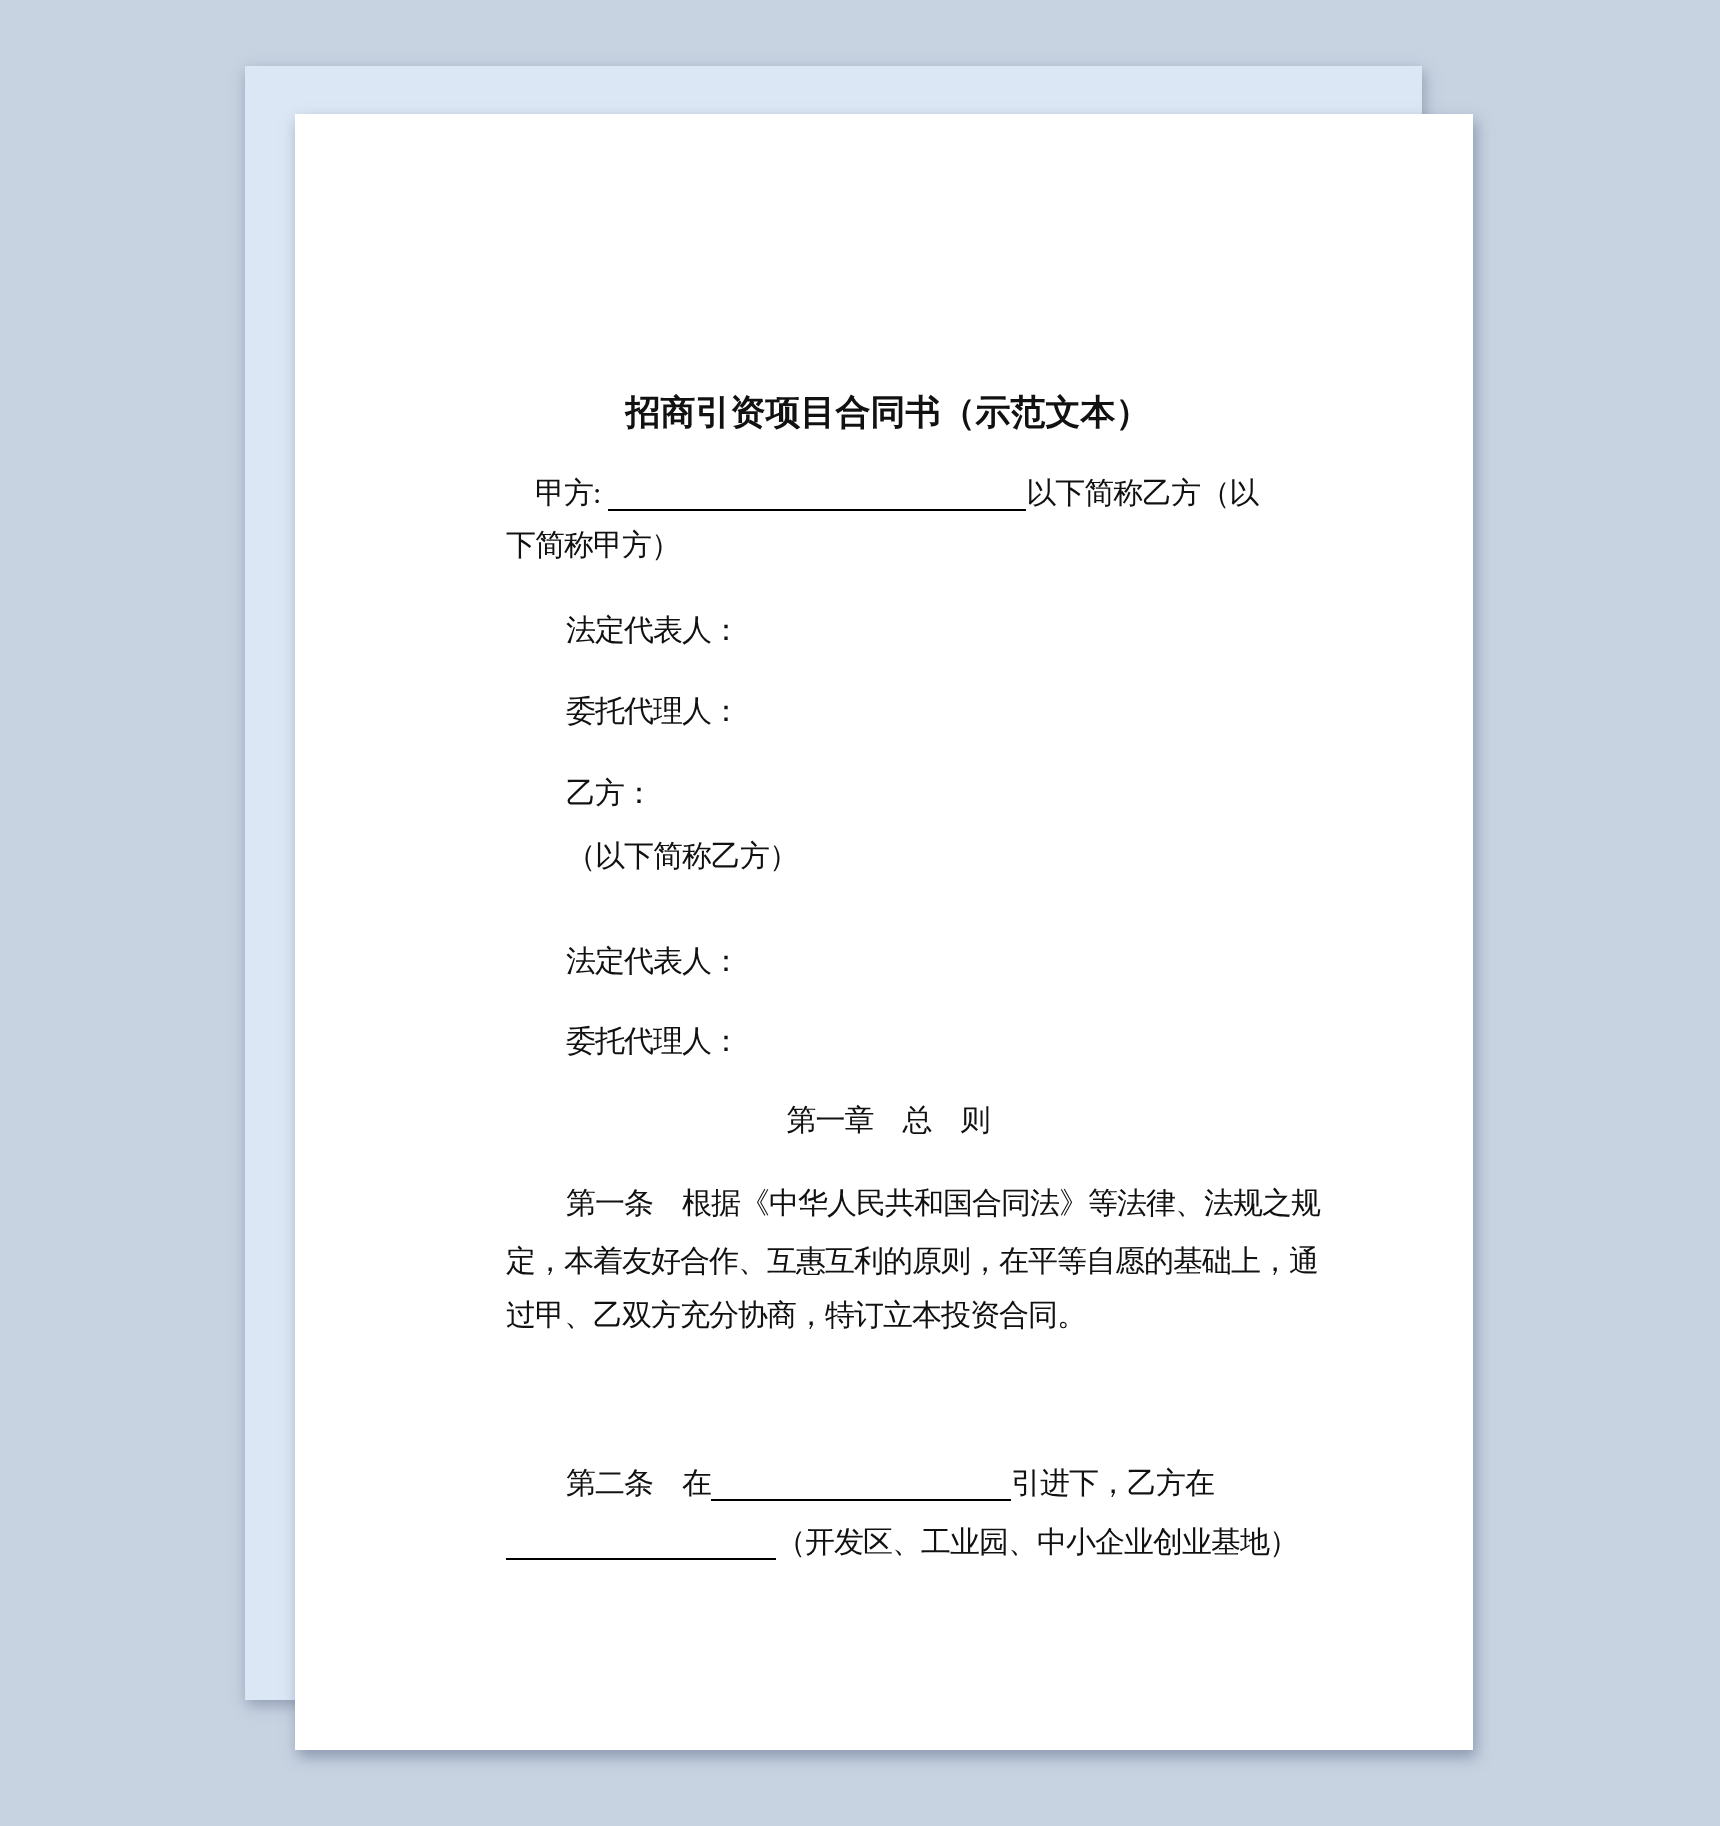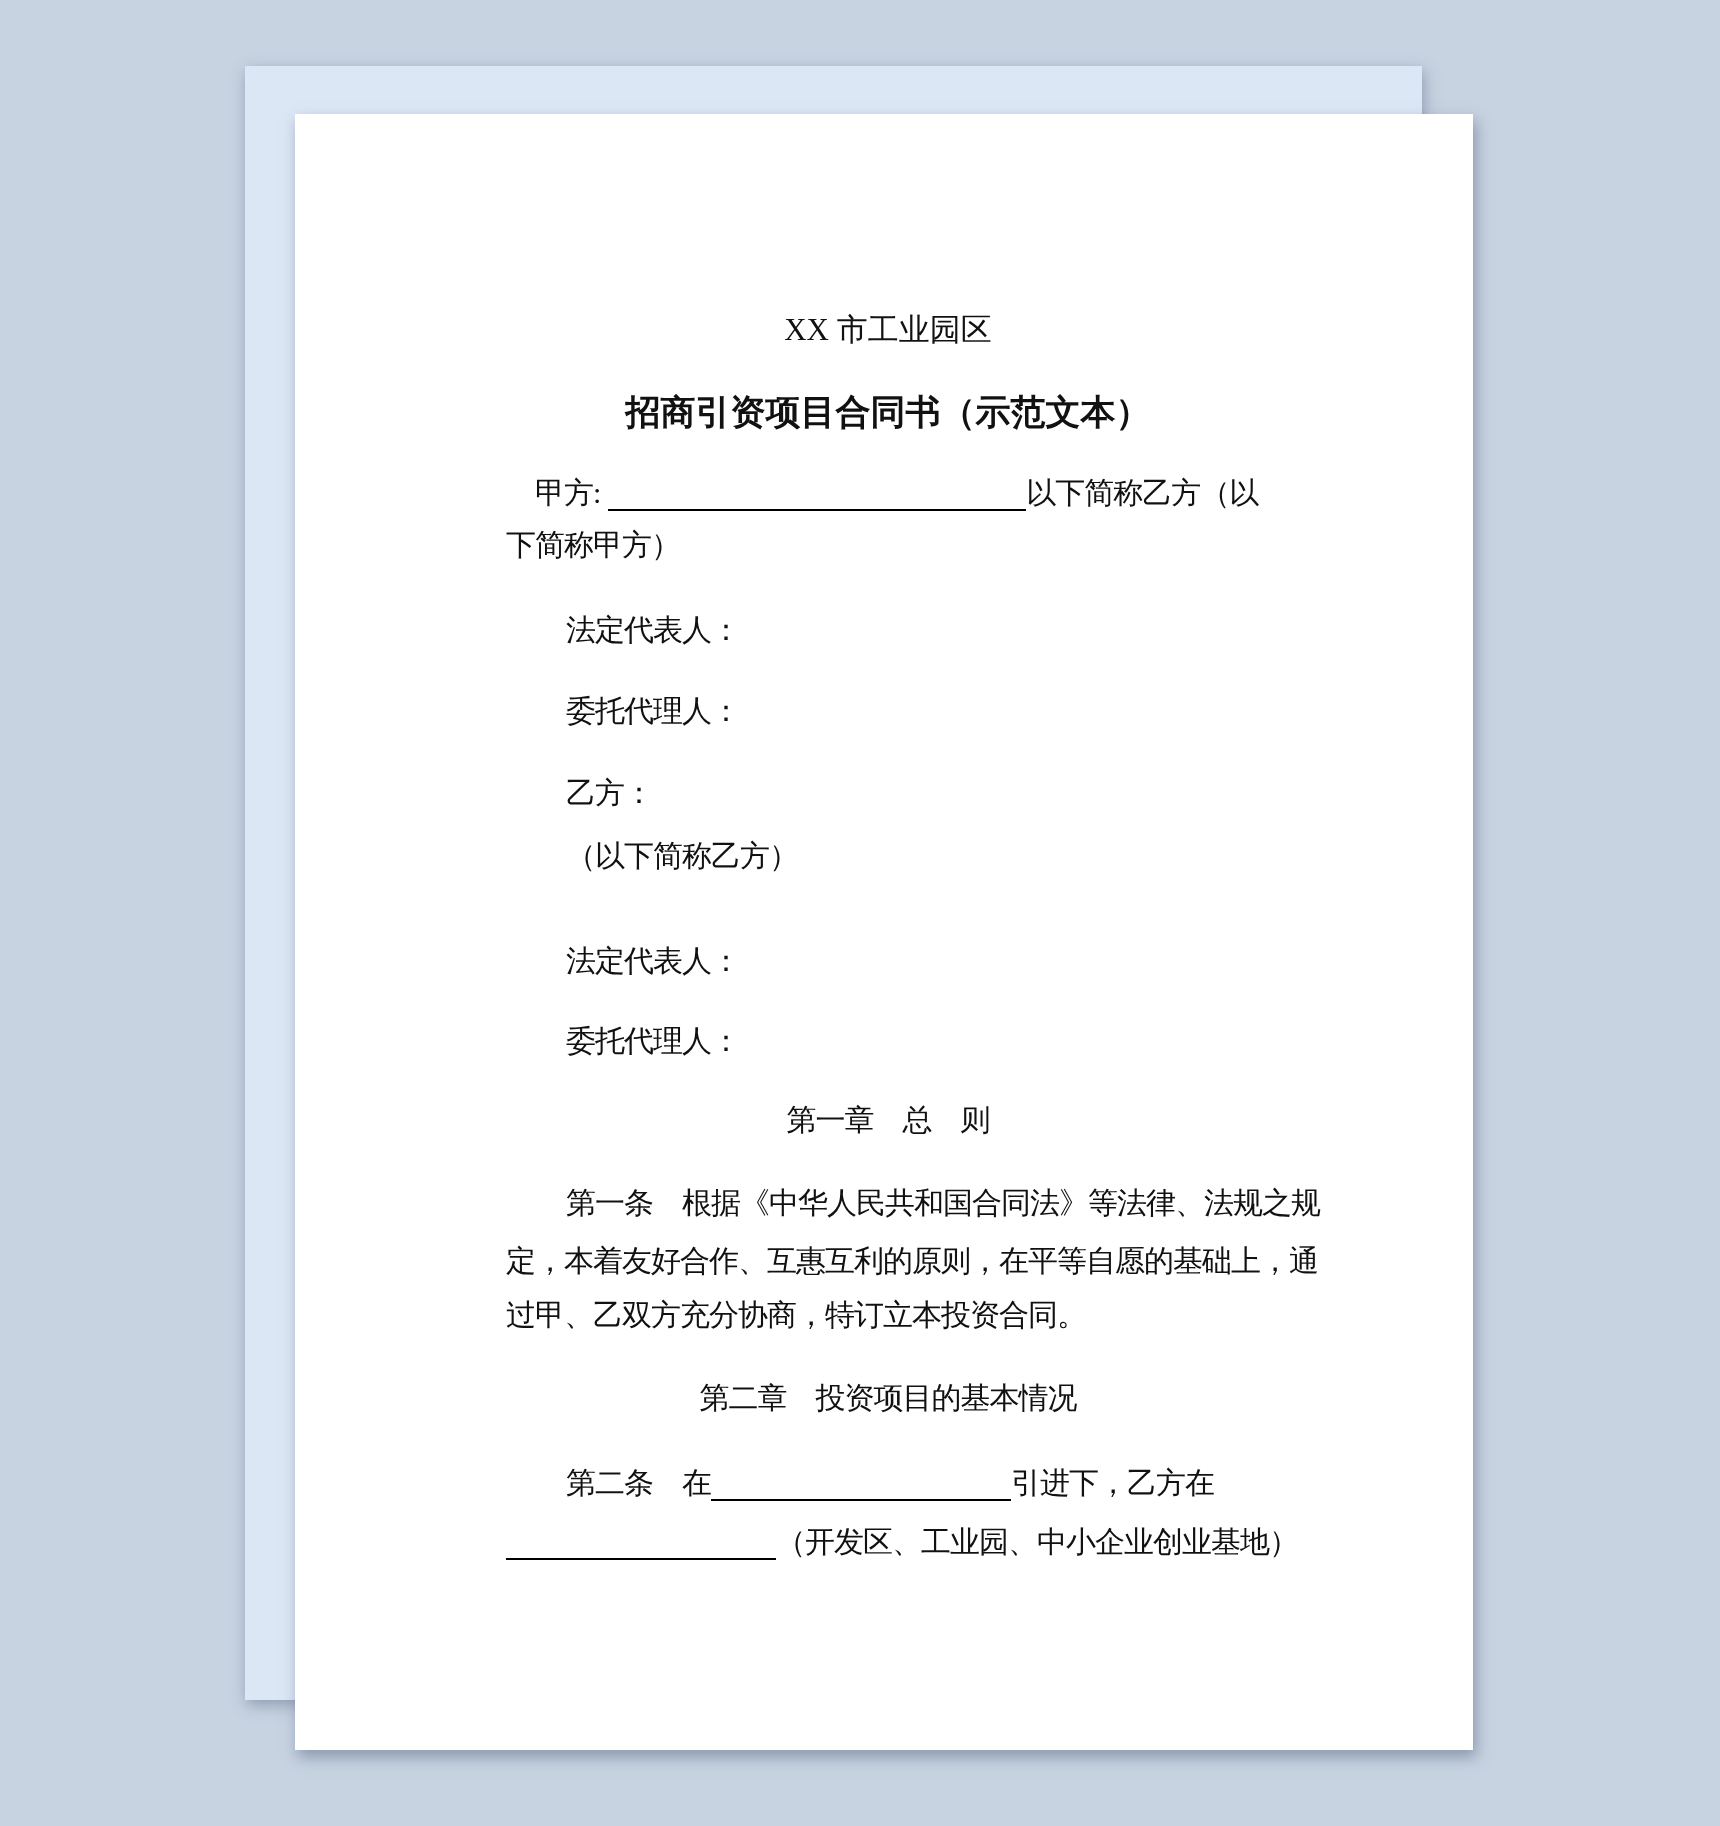--- a/index.html
+++ b/index.html
@@ -77,21 +77,20 @@
 </style>
 </head>
 <body>
 
 <div class="desk">
 
   <div class="back-page"></div>
 
   <div class="page">
 
-    <div class="line center title1" style="top:198px">XX 市工业园区</div>
 
     <div class="line center title2" style="top:279px">招商引资项目合同书（示范文本）</div>
 
     <div class="line i1" style="top:361px">
       <span>甲方:</span><span class="blank w418"></span><span>以下简称乙方（以</span>
     </div>
 
     <div class="line" style="top:413px">下简称甲方）</div>
 
     <div class="line i2" style="top:498px">法定代表人：</div>
@@ -107,21 +106,20 @@
     <div class="line i2" style="top:909px">委托代理人：</div>
 
     <div class="line center" style="top:988px">第一章　总　则</div>
 
     <div class="line i2" style="top:1071px">第一条　根据《中华人民共和国合同法》等法律、法规之规</div>
 
     <div class="line" style="top:1129px">定，本着友好合作、互惠互利的原则，在平等自愿的基础上，通</div>
 
     <div class="line" style="top:1183px">过甲、乙双方充分协商，特订立本投资合同。</div>
 
-    <div class="line center" style="top:1266px">第二章　投资项目的基本情况</div>
 
     <div class="line i2" style="top:1351px">
       <span>第二条　在</span><span class="blank w300 nogap"></span><span>引进下，乙方在</span>
     </div>
 
     <div class="line" style="top:1410px">
       <span class="blank w270 nogap"></span><span>（开发区、工业园、中小企业创业基地）</span>
     </div>
 
   </div>

